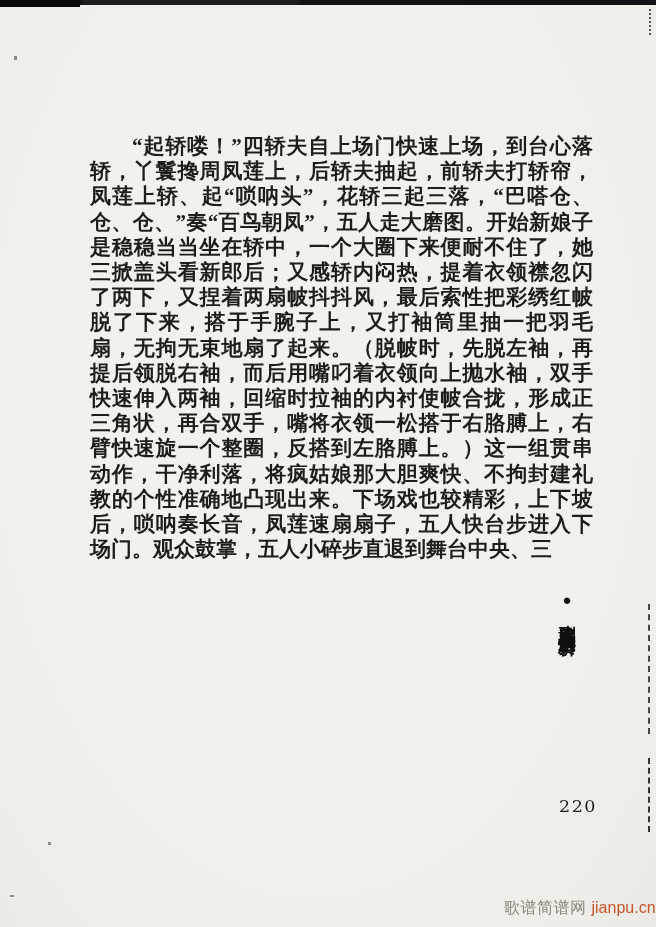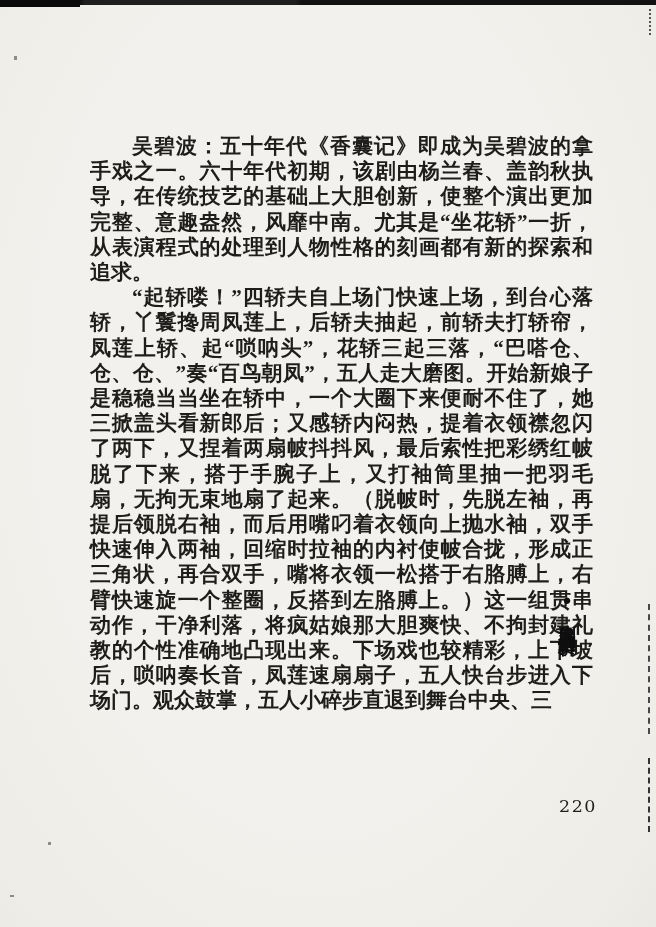--- a/index.html
+++ b/index.html
@@ -87,31 +87,33 @@
 </head>
 <body>
 
 <div class="page">
 
   <div class="scan-bar"></div>
   <div class="scan-bar-thick"></div>
   <div class="scan-tick-tr"></div>
 
   <div class="body-text">
-    <p>吴碧波：五十年代《香囊记》即成为吴碧波的拿手戏之一。六十年代初期，该剧由杨兰春、盖韵秋执导，在传统技艺的基础上大胆创新，使整个演出更加完整、意趣盎然，风靡中南。尤其是“坐花轿”一折，从表演程式的处理到人物性格的刻画都有新的探索和追求。</p>
     <p>“起轿喽！”四轿夫自上场门快速上场，到台心落轿，丫鬟搀周凤莲上，后轿夫抽起，前轿夫打轿帘，凤莲上轿、起“唢呐头”，花轿三起三落，“巴嗒仓、仓、仓、”奏“百鸟朝凤”，五人走大磨图。开始新娘子是稳稳当当坐在轿中，一个大圈下来便耐不住了，她三掀盖头看新郎后；又感轿内闷热，提着衣领襟忽闪了两下，又捏着两扇帔抖抖风，最后索性把彩绣红帔脱了下来，搭于手腕子上，又打袖筒里抽一把羽毛扇，无拘无束地扇了起来。（脱帔时，先脱左袖，再提后领脱右袖，而后用嘴叼着衣领向上抛水袖，双手快速伸入两袖，回缩时拉袖的内衬使帔合拢，形成正三角状，再合双手，嘴将衣领一松搭于右胳膊上，右臂快速旋一个整圈，反搭到左胳膊上。）这一组贯串动作，干净利落，将疯姑娘那大胆爽快、不拘封建礼教的个性准确地凸现出来。下场戏也较精彩，上下坡后，唢呐奏长音，凤莲速扇扇子，五人快台步进入下场门。观众鼓掌，五人小碎步直退到舞台中央、三</p>
   </div>
 
   <div class="sidebar">
     <span class="bullet">●</span><span class="vtitle">豫剧剧目表演选例赏析</span>
   </div>
 
   <div class="page-number">220</div>
 
   <div class="edge-dashes-a"></div>
   <div class="edge-dashes-b"></div>
 
+  <div class="watermark">
+    <span class="wm-name">歌谱简谱网</span><span class="wm-url">jianpu.cn</span>
+  </div>
 
   <div class="speck s1"></div>
   <div class="speck s2"></div>
   <div class="speck s3"></div>
 
 </div>
 
 </body></html>

